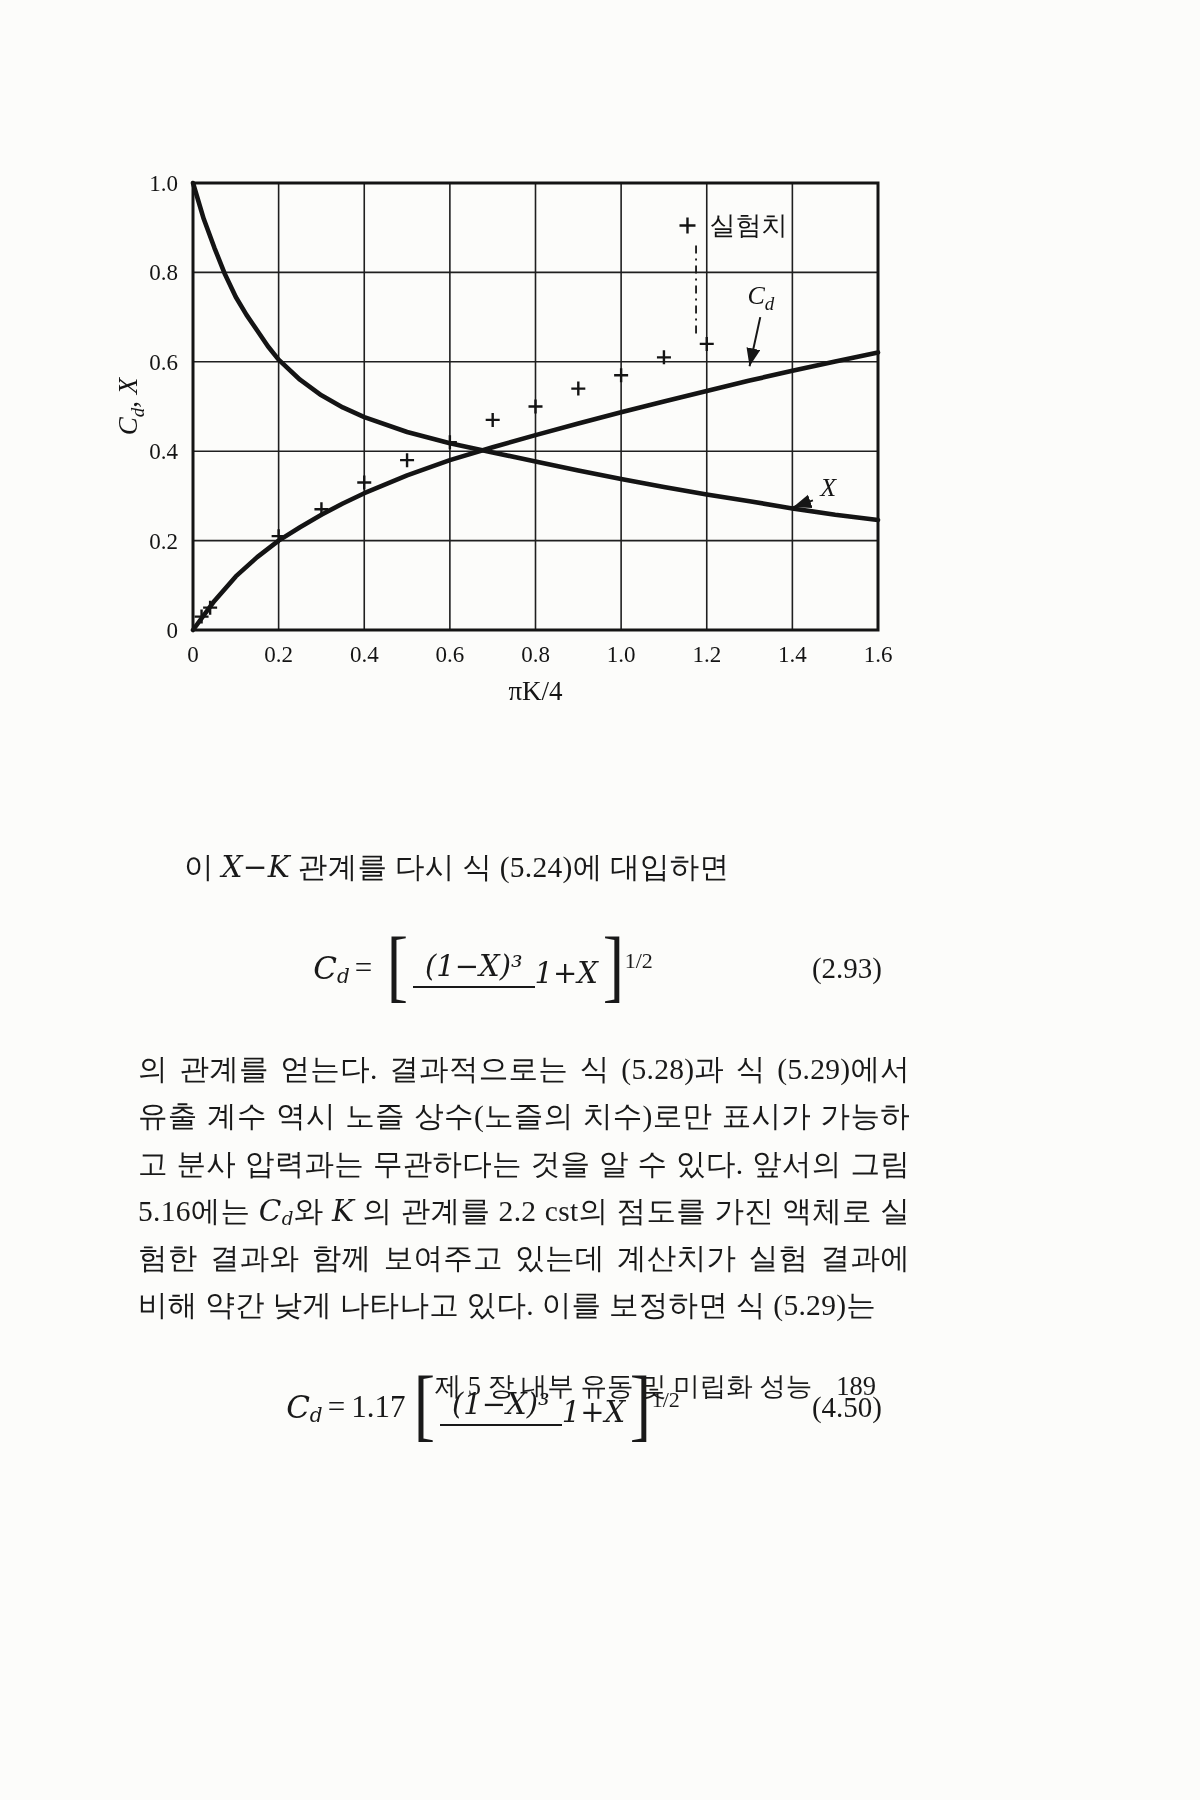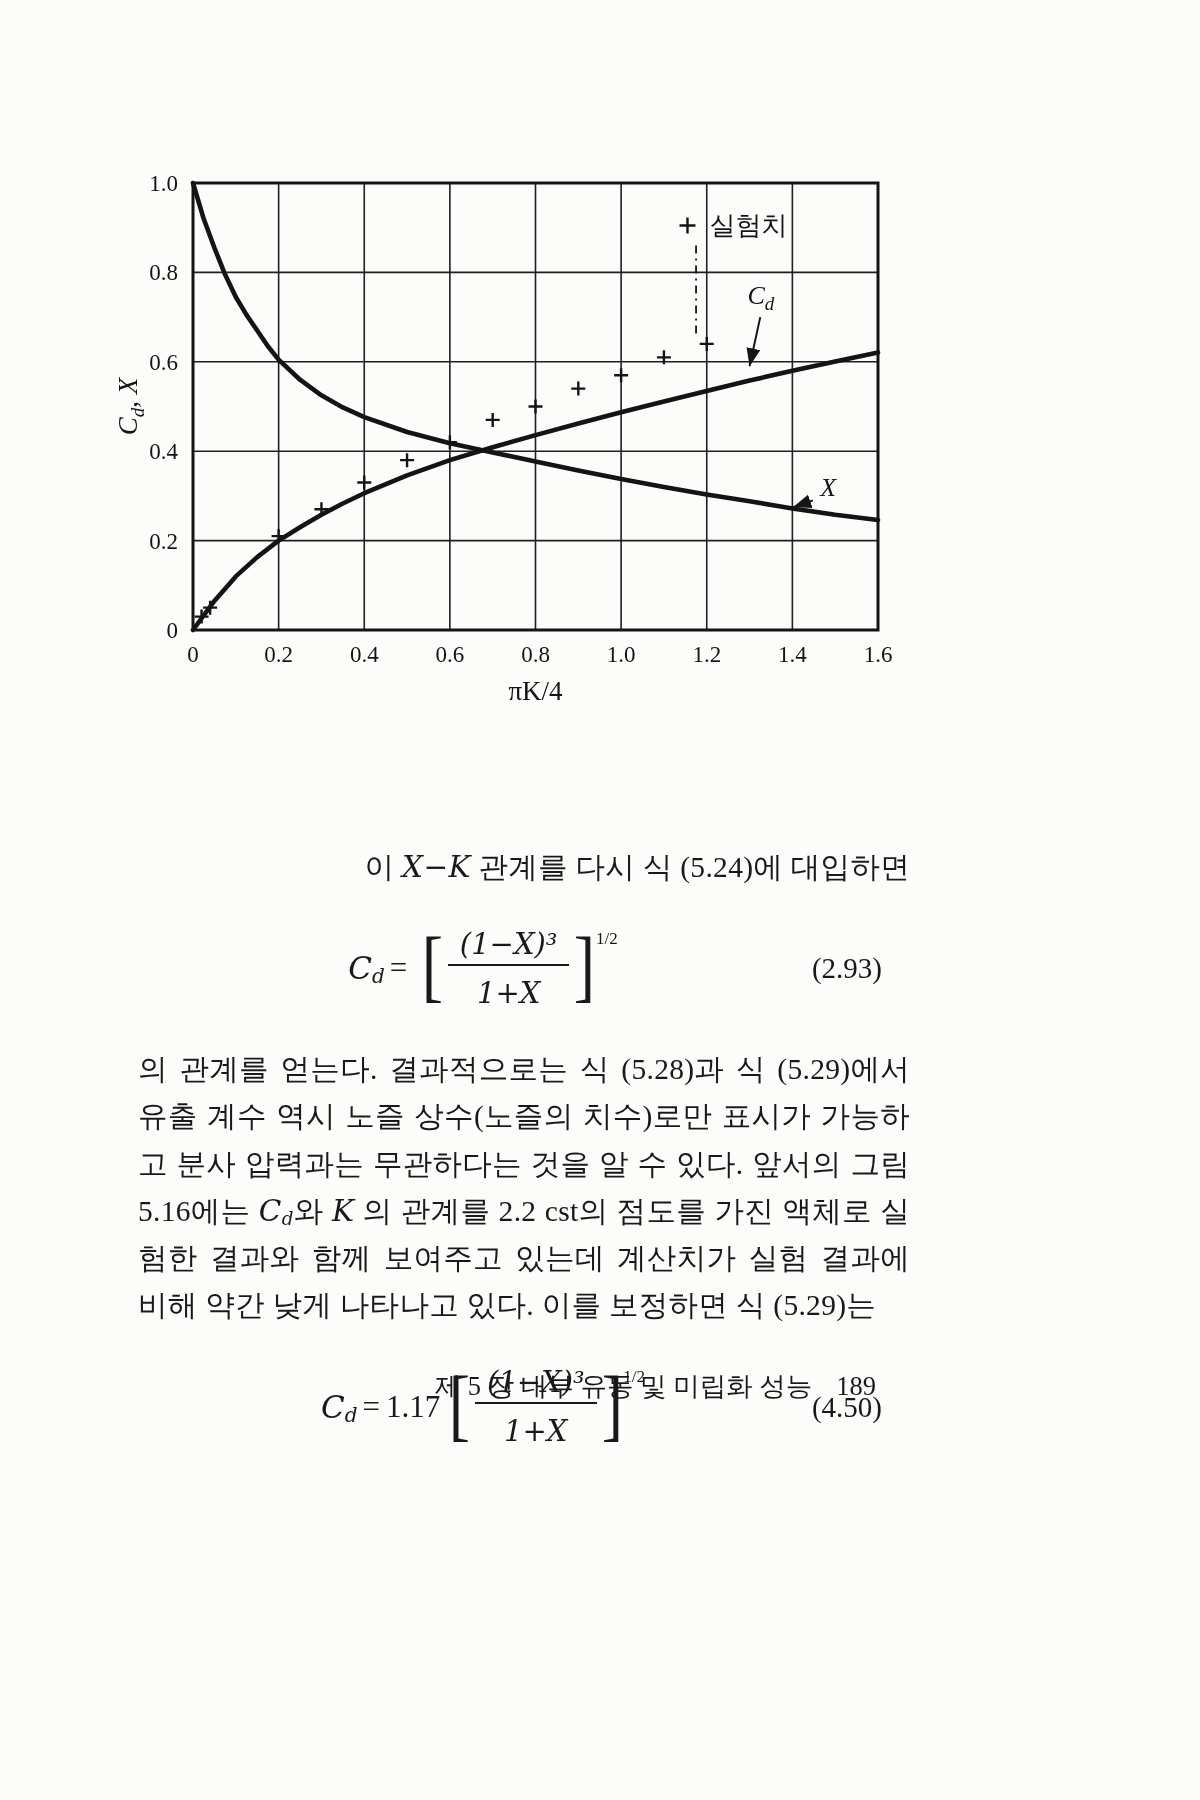--- a/index.html
+++ b/index.html
@@ -28,36 +28,36 @@
 
   
   .caption{position:absolute;left:142px;top:724px;width:800px;display:flex;font-size:24.5px;line-height:1.45;}
   .caption-label{white-space:nowrap;margin-right:26px;}
   .caption-text{width:668px;}
   .caption-text span{display:block;}
 
   
   .body-text{position:absolute;left:138px;top:814px;width:772px;}
   .para{font-size:29.5px;line-height:1.6;text-align:justify;letter-spacing:0.3px;}
-  .para.indent{text-indent:46px;text-align:right;}
+  .para.indent{text-indent:46px;text-align:left;}
   .it{font-style:italic;font-family:"DejaVu Serif", serif;}
   .sb{font-size:0.62em;vertical-align:-0.22em;}
 
   
   .equation{position:relative;display:flex;align-items:center;justify-content:center;margin:26px 0 30px 0;font-size:31px;min-height:96px;}
   .eq-body{display:inline-flex;align-items:center;transform:translateX(-40px);}
   .eq-var{font-style:italic;font-family:"DejaVu Serif", serif;}
   .eq-sub{font-size:20px;position:relative;top:8px;font-style:italic;font-family:"DejaVu Serif", serif;margin-right:3px;}
   .eq-rel{margin:0 6px 0 2px;}
   .eq-coef{margin-right:6px;}
   .eq-bracket{font-size:80px;line-height:0.55;font-weight:400;transform:scaleX(0.8);position:relative;top:-3px;}
-  .eq-frac{display:inline-flex;flex-direction:column;align-items:center;font-size:29px;margin:0 2px;}
+  .eq-frac{display:inline-flex;flex-direction:row;align-items:center;font-size:29px;margin:0 2px;}
   .eq-num{border-bottom:2.2px solid #191919;padding:0 12px 3px 12px;}
   .eq-den{padding-top:10px;}
-  .eq-exp{font-size:17px;align-self:flex-start;position:relative;top:2px;left:-2px;}
+  .eq-exp{font-size:22px;align-self:flex-start;position:relative;top:2px;left:-2px;}
   .eq-tag{position:absolute;right:28px;top:50%;transform:translateY(-50%);font-size:29px;}
 
   
   .footer{position:absolute;left:138px;top:1368px;width:772px;text-align:right;padding-right:34px;box-sizing:border-box;font-size:26.5px;font-weight:normal;}
   .footer .pg{margin-left:24px;}
 </style>
 </head>
 <body>
 
 <div class="page">

